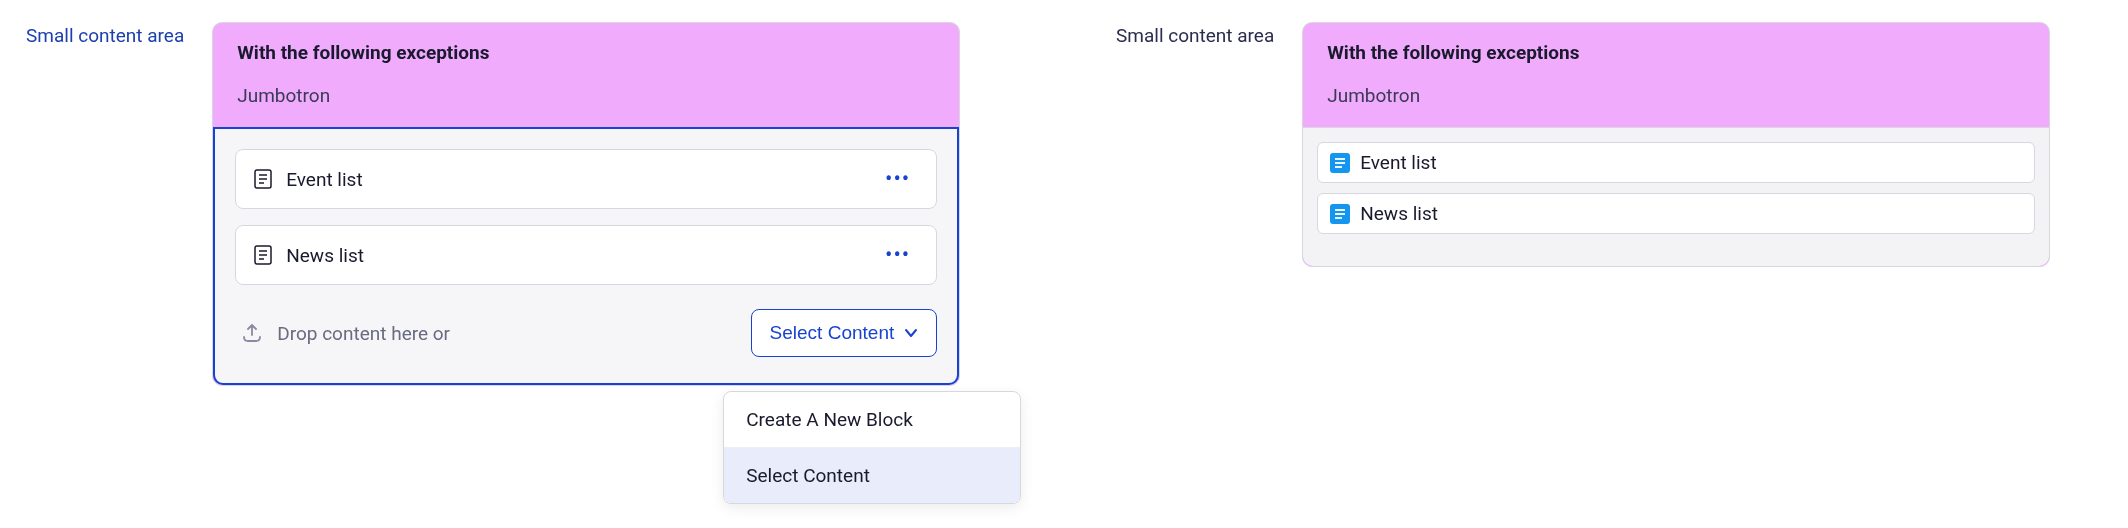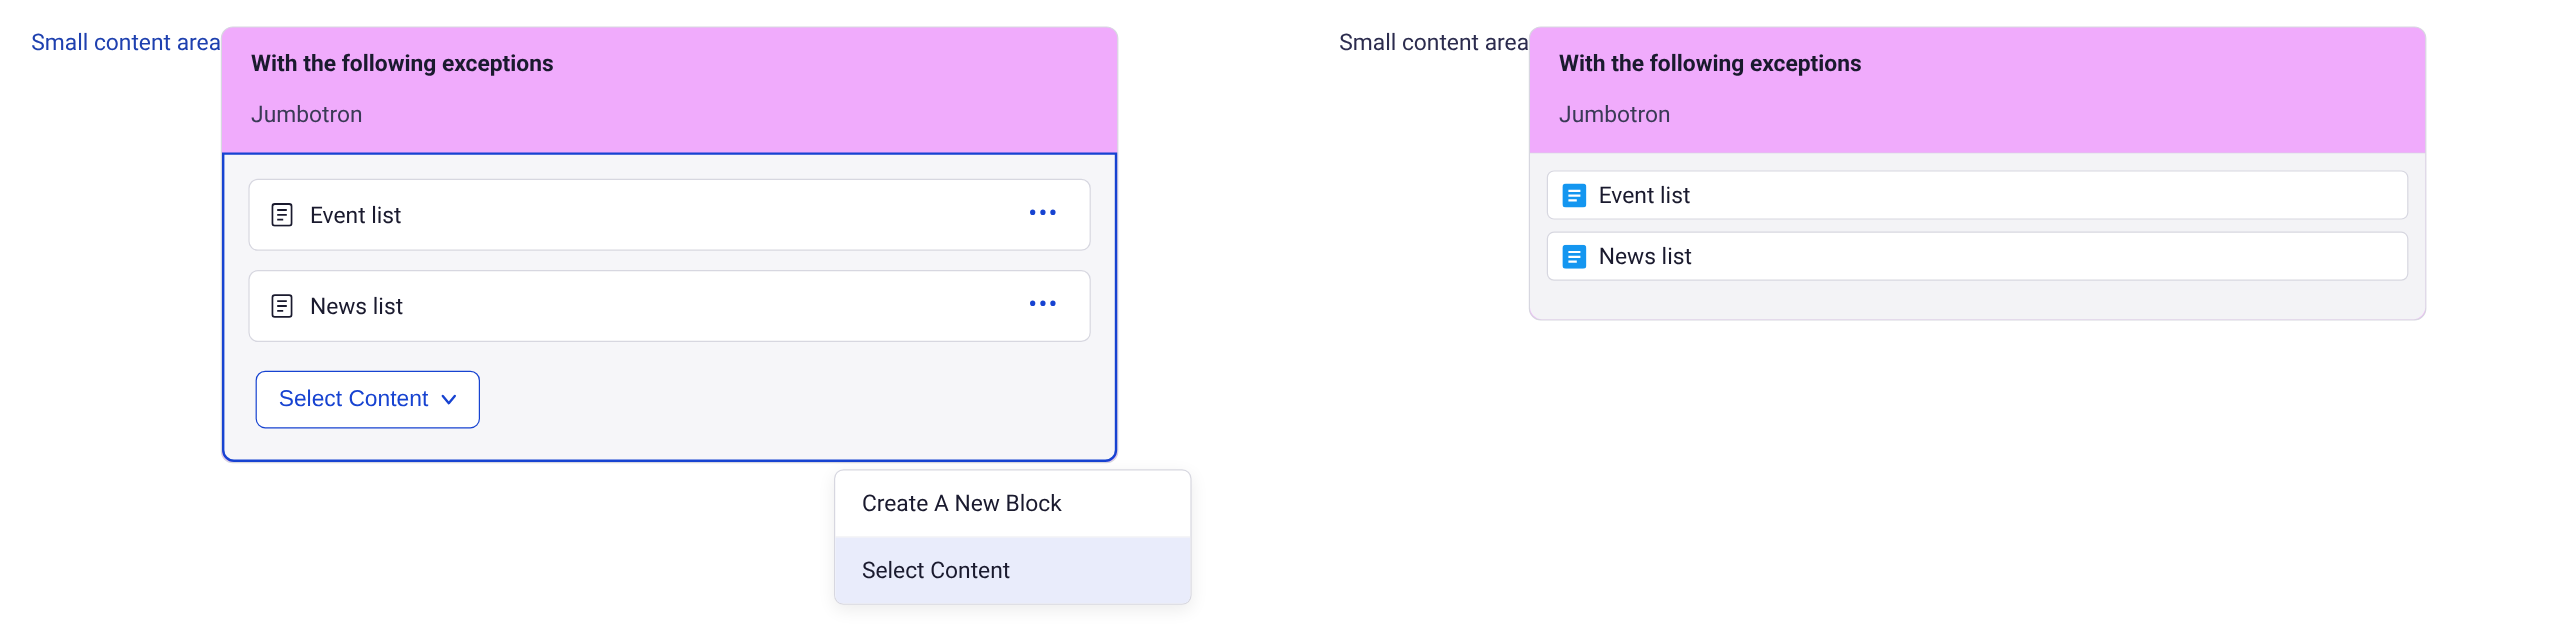--- a/index.html
+++ b/index.html
@@ -9,20 +9,21 @@
       color: #1a1a2e;
       font-size: 14px;
       width: 2128px;
       height: 528px;
       position: relative;
     }
     .panel {
       position: absolute;
       display: flex;
       align-items: flex-start;
+      gap: 28px;
     }
     .panel-left { top: 22px; left: 26px; }
     .panel-right { top: 22px; left: 1116px; }
     .label {
       color: #1e40af;
       font-size: 19px;
       padding-top: 2px;
       white-space: nowrap;
     }
     .label-right {
@@ -212,20 +213,27 @@
             <line x1="5" y1="6" x2="13" y2="6" stroke="#1a1a2e" stroke-width="1.5"></line>
             <line x1="5" y1="10" x2="13" y2="10" stroke="#1a1a2e" stroke-width="1.5"></line>
             <line x1="5" y1="14" x2="10" y2="14" stroke="#1a1a2e" stroke-width="1.5"></line>
           </svg>
           <span class="item-text">News list</span>
         </div>
         <span class="more-dots">•••</span>
       </div>
 
       <div class="drop-row">
+        <div class="drop-left">
+          <svg class="upload-icon" viewBox="0 0 22 20" fill="none">
+            <path d="M11 2 L11 12 M11 2 L7 6 M11 2 L15 6" stroke="#8a8aa0" stroke-width="1.8" stroke-linecap="round"></path>
+            <path d="M3 14 Q3 18 7 18 L15 18 Q19 18 19 14" stroke="#8a8aa0" stroke-width="1.8" stroke-linecap="round" fill="none"></path>
+          </svg>
+          <span class="drop-text">Drop content here or</span>
+        </div>
         <button class="select-btn">
           <span>Select Content</span>
           <svg class="chevron" viewBox="0 0 14 10" fill="none">
             <path d="M2 2 L7 8 L12 2" stroke="#1743d1" stroke-width="2" stroke-linecap="round" stroke-linejoin="round"></path>
           </svg>
         </button>
       </div>
 
       <div class="dropdown">
         <div class="dropdown-item">Create A New Block</div>

